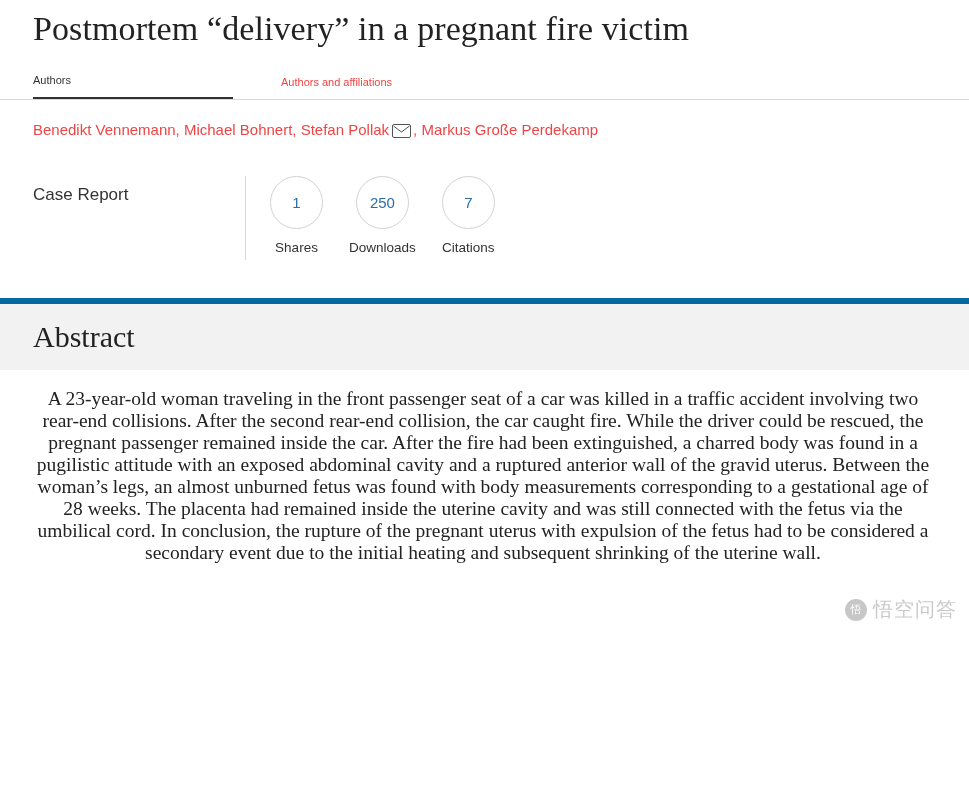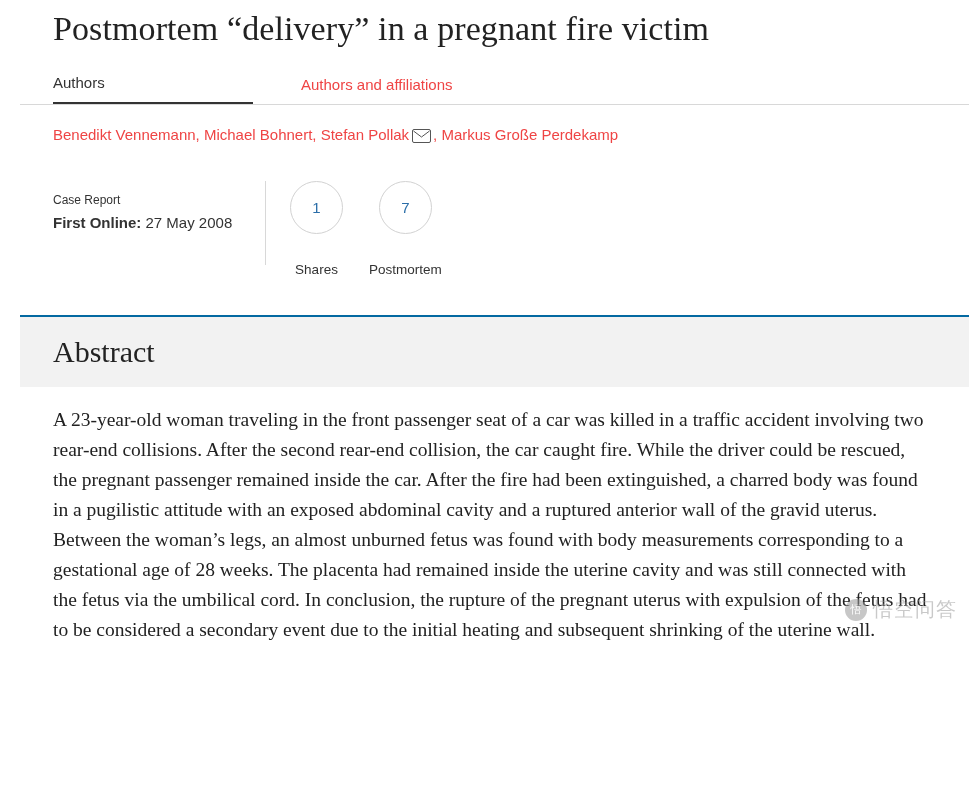--- a/index.html
+++ b/index.html
@@ -13,42 +13,41 @@
     overflow: hidden;
     font-family: "Liberation Sans", sans-serif;
     color: #222222;
     position: relative;
   }
   .page {
     position: relative;
     width: 969px;
     height: 633px;
     box-sizing: border-box;
-    padding-left: 20px;
   }
   .title {
     font-family: "Liberation Serif", serif;
     font-size: 34px;
     font-weight: 400;
     color: #222222;
     letter-spacing: 0.1px;
     margin: 0;
     padding: 6px 30px 0 33px;
     line-height: 46px;
   }
   .tabs {
     display: flex;
     align-items: flex-end;
     margin: 22px 0 0 0;
     padding: 0 30px 0 33px;
     border-bottom: 1px solid #d8d8d8;
     position: relative;
   }
   .tab {
-    font-size: 15px;
+    font-size: 11px;
     padding: 0 0 11px 0;
     color: #333333;
     cursor: pointer;
     white-space: nowrap;
   }
   .tab.active {
     color: #333333;
     border-bottom: 2px solid #333333;
     width: 200px;
   }
@@ -71,21 +70,21 @@
   .meta-row {
     display: flex;
     align-items: flex-start;
     padding: 36px 30px 0 33px;
   }
   .meta-left {
     min-width: 212px;
     padding-top: 8px;
   }
   .meta-type {
-    font-size: 12px;
+    font-size: 17px;
     color: #333333;
     line-height: 22px;
   }
   .meta-online {
     font-size: 15px;
     color: #333333;
     line-height: 24px;
   }
   .meta-online b { font-weight: bold; }
   .metrics-divider {
@@ -110,47 +109,47 @@
     border-radius: 50%;
     border: 1px solid #d2d2d2;
     display: flex;
     align-items: center;
     justify-content: center;
     font-size: 15px;
     color: #2b6ea8;
     background: #ffffff;
   }
   .metric-label {
-    margin-top: 28px;
+    margin-top: 11px;
     font-size: 13.5px;
     color: #333333;
   }
   .abstract-band {
     margin-top: 38px;
     background: #f2f2f2;
-    border-top: 2px solid #0369a1;
+    border-top: 6px solid #0369a1;
     height: 72px;
     display: flex;
     align-items: center;
     padding-left: 33px;
     box-sizing: border-box;
   }
   .abstract-heading {
     font-family: "Liberation Serif", serif;
     font-size: 30px;
     font-weight: 400;
     color: #222222;
   }
   .abstract-body {
     font-family: "Liberation Serif", serif;
     font-size: 19.5px;
-    line-height: 30px;
+    line-height: 22px;
     color: #222222;
     padding: 18px 36px 0 33px;
-    text-align: left;
+    text-align: center;
   }
   .watermark {
     position: absolute;
     right: 12px;
     bottom: 10px;
     display: flex;
     align-items: center;
     gap: 6px;
     opacity: 0.55;
   }
@@ -187,36 +186,36 @@
   <div class="authors-line">
     <span>Benedikt Vennemann, Michael Bohnert, Stefan Pollak</span><span class="env-icon"><svg width="19" height="14" viewBox="0 0 19 14">
           <rect x="0.5" y="0.5" width="18" height="13" rx="1.5" fill="#ffffff" stroke="#555555"></rect>
           <path d="M1.5 2 L9.5 8 L17.5 2" fill="none" stroke="#555555" stroke-width="1"></path>
         </svg></span><span>, Markus Große Perdekamp</span>
   </div>
 
   <div class="meta-row">
     <div class="meta-left">
       <div class="meta-type">Case Report</div>
-      <div class="meta-online">
-        <b>First Online:</b>
-        <span>27 May 2008</span>
-      </div>
     </div>
 
     <div class="metrics-divider"></div>
 
     <div class="metrics">
       <div class="metric">
         <div class="metric-circle">1</div>
         <div class="metric-label">Shares</div>
       </div>
       <div class="metric">
+        <div class="metric-circle">250</div>
+        <div class="metric-label">Downloads</div>
+      </div>
+      <div class="metric">
         <div class="metric-circle">7</div>
-        <div class="metric-label">Postmortem</div>
+        <div class="metric-label">Citations</div>
       </div>
     </div>
   </div>
 
   <div class="abstract-band">
     <div class="abstract-heading">Abstract</div>
   </div>
 
   <div class="abstract-body">A 23-year-old woman traveling in the front passenger seat of a car was killed in a traffic accident involving two rear-end collisions. After the second rear-end collision, the car caught fire. While the driver could be rescued, the pregnant passenger remained inside the car. After the fire had been extinguished, a charred body was found in a pugilistic attitude with an exposed abdominal cavity and a ruptured anterior wall of the gravid uterus. Between the woman’s legs, an almost unburned fetus was found with body measurements corresponding to a gestational age of 28 weeks. The placenta had remained inside the uterine cavity and was still connected with the fetus via the umbilical cord. In conclusion, the rupture of the pregnant uterus with expulsion of the fetus had to be considered a secondary event due to the initial heating and subsequent shrinking of the uterine wall.</div>
 

